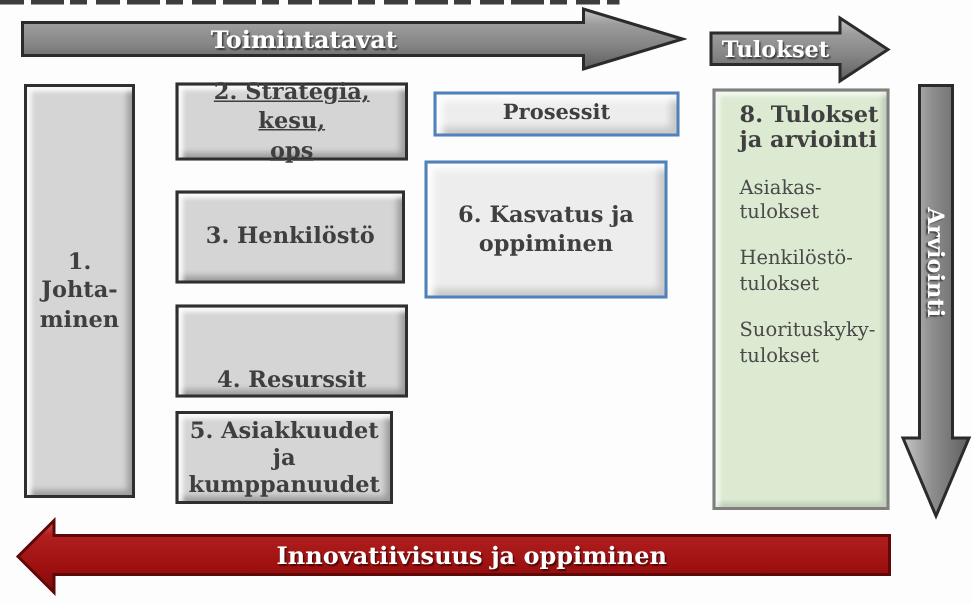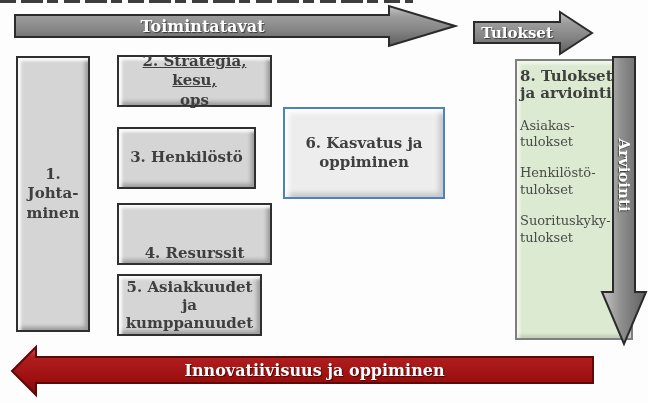--- a/index.html
+++ b/index.html
@@ -32,21 +32,21 @@
   }
   .box-blue {
     background:#ededed; border:2px solid #4f81bd;
     box-shadow:inset 4px 4px 5px rgba(255,255,255,.95),
                inset -4px -4px 5px rgba(0,0,0,.16);
   }
   .box-green {
     background:#dcead2; border:2px solid #7f7f7f;
     box-shadow:inset 3px 3px 3px rgba(255,255,255,.65),
                inset -3px -3px 3px rgba(0,0,0,.12);
-    display:block; text-align:left; padding:7px 4px 0 3px;margin-left:40px;
+    display:block; text-align:left; padding:7px 4px 0 16px;
   }
   .box-green .g-title { font-size:15px; line-height:1.15; margin-bottom:15px;
     white-space:pre-line; color:#3f3f3f; font-weight:bold; }
   .box-green .g-item  { font-size:13px; line-height:1.3; margin-bottom:14px;
     white-space:pre-line; color:#4a4a4a; font-weight:normal; }
 
   
   .arrow-label {
     display:flex; align-items:center; justify-content:center;
     color:#ffffff; font-weight:bold; font-size:15px;
@@ -98,32 +98,35 @@
     <span>1.
 Johta-
 minen</span>
   </div>
 
   <div class="abs box box-gray" style="left:117px;top:55px;width:155px;height:52px;text-decoration:underline;">
     <span>2. Strategia,
 kesu,
 ops</span>
   </div>
-  <div class="abs box box-gray" style="left:117px;top:127px;width:139px;height:62px;">
+  <div class="abs box box-gray" style="left:117px;top:127px;width:153px;height:62px;">
     <span>3. Henkilöstö</span>
   </div>
   <div class="abs box box-gray" style="left:117px;top:203px;width:155px;height:62px;align-items:flex-end;">
     <span>4. Resurssit</span>
   </div>
   <div class="abs box box-gray" style="left:117px;top:274px;width:145px;height:62px;font-size:15px;line-height:1.2;">
     <span>5. Asiakkuudet
 ja
 kumppanuudet</span>
   </div>
 
+  <div class="abs box box-blue" style="left:289px;top:61px;width:164px;height:30px;font-size:14px;">
+    <span>Prosessit</span>
+  </div>
   <div class="abs box box-blue" style="left:283px;top:107px;width:162px;height:92px;">
     <span>6. Kasvatus ja
 oppiminen</span>
   </div>
 
   <div class="abs box-green" style="left:475px;top:59px;width:118px;height:281px;">
     <div class="g-title">8. Tulokset
 ja arviointi</div>
     <div class="g-item">Asiakas-
 tulokset</div>

